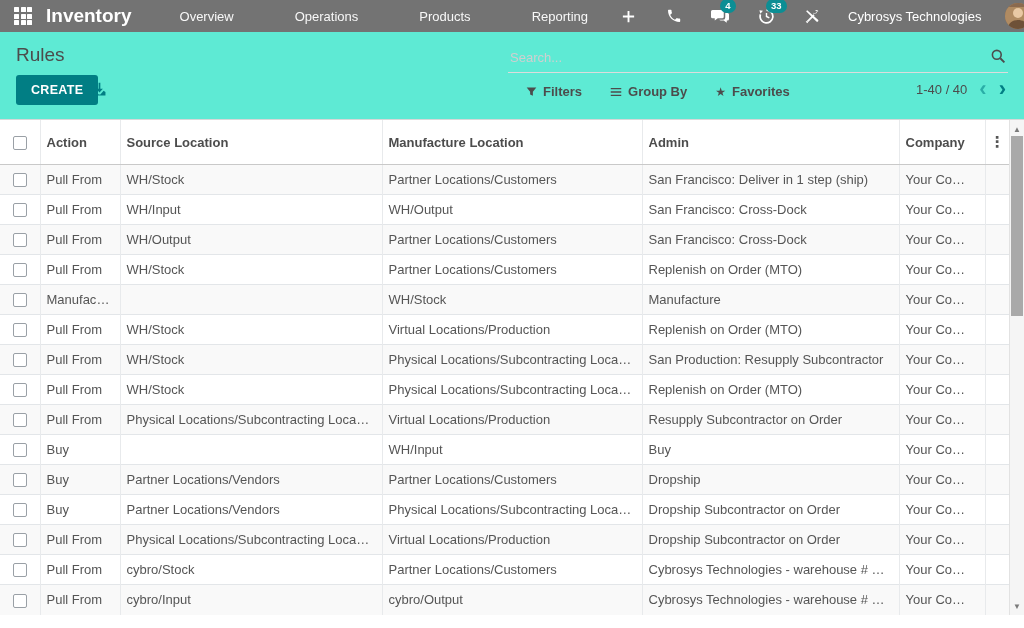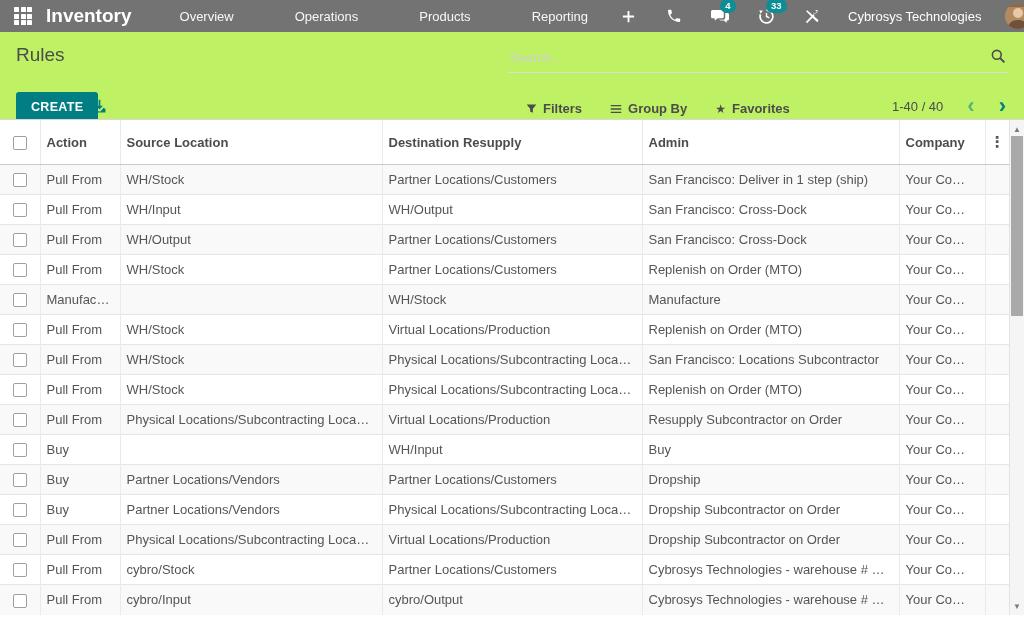--- a/index.html
+++ b/index.html
@@ -21,42 +21,42 @@
   .nav-icon svg { display:block; }
   .badge { position:absolute; top:-1px; left:20px; background:#0c8e94; color:#fff;
     font-size:9.5px; font-weight:700; border-radius:9px; padding:2px 5px; line-height:1;
     min-width:16px; text-align:center; }
   .company-name { font-size:13px; color:#fff; padding:0 18px 0 10px; cursor:pointer; white-space:nowrap; }
   .user-chip { display:flex; align-items:center; gap:7px; cursor:pointer; }
   .avatar { width:26px; height:26px; border-radius:50%; overflow:hidden; background:#8a6a4f; flex:none; }
   .user-name { font-size:13px; color:#fff; white-space:nowrap; }
 
   
-  .control-panel { position:relative; height:87px; background:#bef264; }
+  .control-panel { position:relative; height:87px; background:#5eead4; }
   .page-title { position:absolute; left:16px; top:12px; font-size:19px; color:#4c4c4c; }
   .search-wrap { position:absolute; right:16px; top:14px; width:500px; }
   .search-input { width:100%; border:none; border-bottom:1px solid #dcdcdc; font-size:13px;
     padding:4px 26px 7px 2px; outline:none; color:#4c4c4c;
     font-family:"Liberation Sans","DejaVu Sans",sans-serif; background:transparent; }
   .search-input::placeholder { color:#cfcfcf; }
   .search-icon { position:absolute; right:2px; top:2px; cursor:pointer; }
 
-  .button-row { position:absolute; left:0; right:0; top:60px; height:39px; }
+  .button-row { position:absolute; left:0; right:0; top:43px; height:39px; }
   .create-btn { position:absolute; left:16px; top:0; background:#017e84; color:#fff;
     border:none; font-size:12.5px; font-weight:700; letter-spacing:.3px; padding:8px 15px;
     border-radius:3px; cursor:pointer; font-family:inherit; }
   .export-icon { position:absolute; left:91px; top:6px; cursor:pointer; }
 
   .filter-group { position:absolute; left:517px; top:4px; display:flex; align-items:center; gap:10px;text-align:right; }
   .filter-item { display:flex; align-items:center; gap:6px; font-size:13px; font-weight:700;
     color:#4c4c4c; padding:5px 9px; cursor:pointer; white-space:nowrap; }
   .filter-item svg, .filter-item .star { color:#4c4c4c; }
   .star { font-size:12px; }
 
-  .pager { position:absolute; right:12px; top:4px; display:flex; align-items:center; gap:12px; }
+  .pager { position:absolute; right:12px; top:4px; display:flex; align-items:center; gap:0; }
   .pager-value { font-size:13px; color:#4c4c4c; margin-right:6px; }
   .pager-btn { font-size:22px; line-height:20px; color:#017e84; cursor:pointer; padding:0 6px;
     font-weight:700; user-select:none; }
   .pager-prev { opacity:.55; }
 
   
   .table-zone { position:relative; height:495px; border-top:1px solid #d8d8d8; }
   table.rules { border-collapse:collapse; table-layout:fixed; width:1009px; }
   col.c-check{width:40px} col.c-action{width:80px} col.c-source{width:262px}
   col.c-dest{width:260px} col.c-route{width:257px} col.c-comp{width:86px} col.c-menu{width:24px}
@@ -212,21 +212,21 @@
       <col class="c-dest">
         <col class="c-route">
         <col class="c-comp">
         <col class="c-menu">
     </colgroup>
     <thead>
       <tr>
         <th class="cell-check"><span class="cb"></span></th>
         <th>Action</th>
         <th>Source Location</th>
-        <th>Destination Resupply</th>
+        <th>Manufacture Location</th>
         <th>Admin</th>
         <th>Company</th>
         <th class="kebab">⋮</th>
       </tr>
     </thead>
     <tbody>
         <tr>
     <td class="cell-check"><span class="cb"></span></td>
     <td>Pull From</td>
     <td>WH/Stock</td>
@@ -278,21 +278,21 @@
     <td>Virtual Locations/Production</td>
     <td>Replenish on Order (MTO)</td>
     <td>Your Company</td>
     <td></td>
   </tr>
         <tr>
     <td class="cell-check"><span class="cb"></span></td>
     <td>Pull From</td>
     <td>WH/Stock</td>
     <td>Physical Locations/Subcontracting Locati...</td>
-    <td>San Francisco: Locations Subcontractor</td>
+    <td>San Production: Resupply Subcontractor</td>
     <td>Your Company</td>
     <td></td>
   </tr>
         <tr>
     <td class="cell-check"><span class="cb"></span></td>
     <td>Pull From</td>
     <td>WH/Stock</td>
     <td>Physical Locations/Subcontracting Locati...</td>
     <td>Replenish on Order (MTO)</td>
     <td>Your Company</td>

